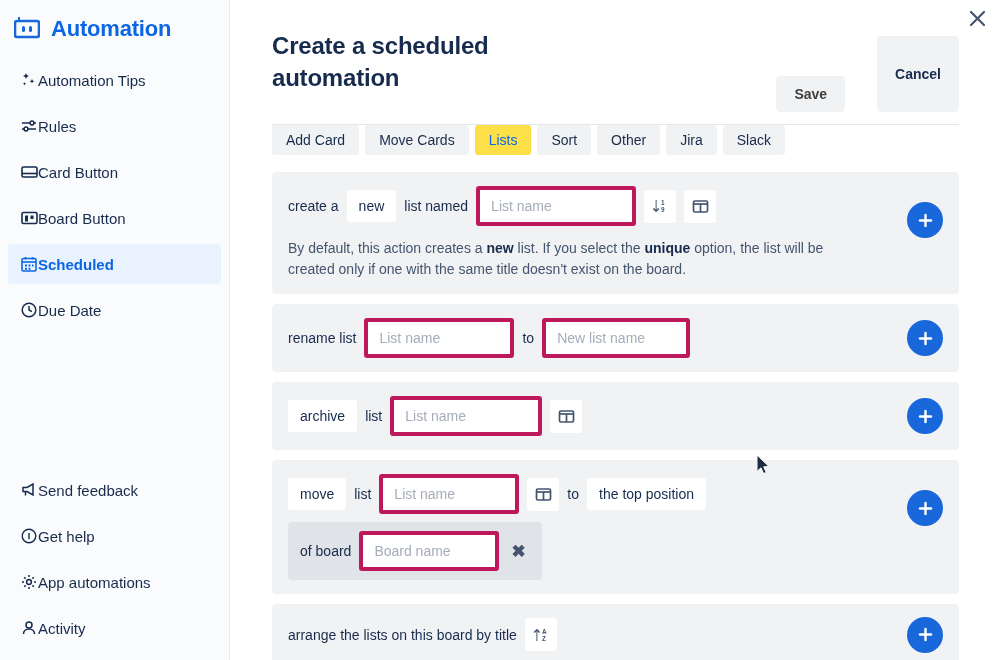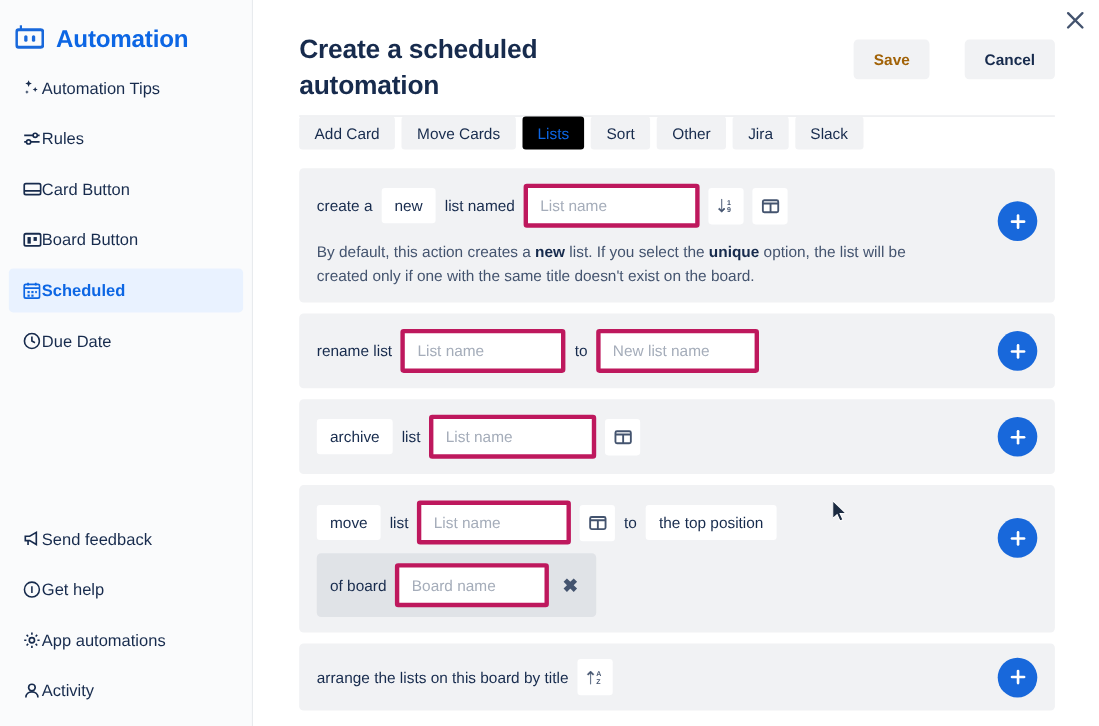--- a/index.html
+++ b/index.html
@@ -13,21 +13,21 @@
 
   
   .sidebar {
     width: 230px; height: 660px;
     background: #fafbfc;
     border-right: 1px solid #e8ebee;
     flex: 0 0 230px;
     position: relative;
   }
   .brand {
-    display: flex; align-items: center; gap: 11px;
+    display: flex; gap: 11px;
     padding: 16px 0 0 14px;
     height: 56px;
   }
   .brand-title {
     font-size: 22px; font-weight: bold; color: #0c66e4;
     letter-spacing: -0.2px;
   }
   .nav { margin-top: 4px; padding: 0 8px; }
   .nav-item {
     display: flex; align-items: center; 
@@ -57,39 +57,39 @@
     font-size: 24px; font-weight: bold; color: #172b4d;
     line-height: 1.32; max-width: 330px; letter-spacing: -0.2px;
   }
   .head-actions { display: flex; gap: 12px; padding-top: 6px; }
   .btn {
     border: none; border-radius: 4px;
     padding: 10px 18px; font-size: 14px; font-weight: bold;
     background: #f1f2f4; cursor: pointer;
     font-family: "Liberation Sans", sans-serif;
   }
-  .btn.disabled { color: #a16207; cursor: default; }
+  .btn.disabled { color: #404040; cursor: default; margin-top: 40px; }
   .btn.cancel { color: #172b4d; margin-left: 20px; }
 
   
   .tabs {
     margin: 12px 40px 0 42px;
     border-top: 1px solid #e4e6ea;
     height: 40px;
     display: flex; align-items: flex-start;
     gap: 6px;
     padding-bottom: 2px;
   }
   .tab {
     background: #f1f2f4; border: none; border-radius: 3px;
     padding: 7px 14px; font-size: 14px; color: #172b4d;
     cursor: pointer; white-space: nowrap;
     font-family: "Liberation Sans", sans-serif;
   }
-  .tab.active { background: #000000; color: #0c66e4; }
+  .tab.active { background: #fde047; color: #0c66e4; }
   .tab.raised { margin-bottom: 14px; }
 
   
   .actions { padding: 8px 40px 0 42px; }
   .card {
     background: #f1f2f4;
     border-radius: 4px;
     margin-bottom: 10px;
     padding: 14px 16px;
     position: relative;

